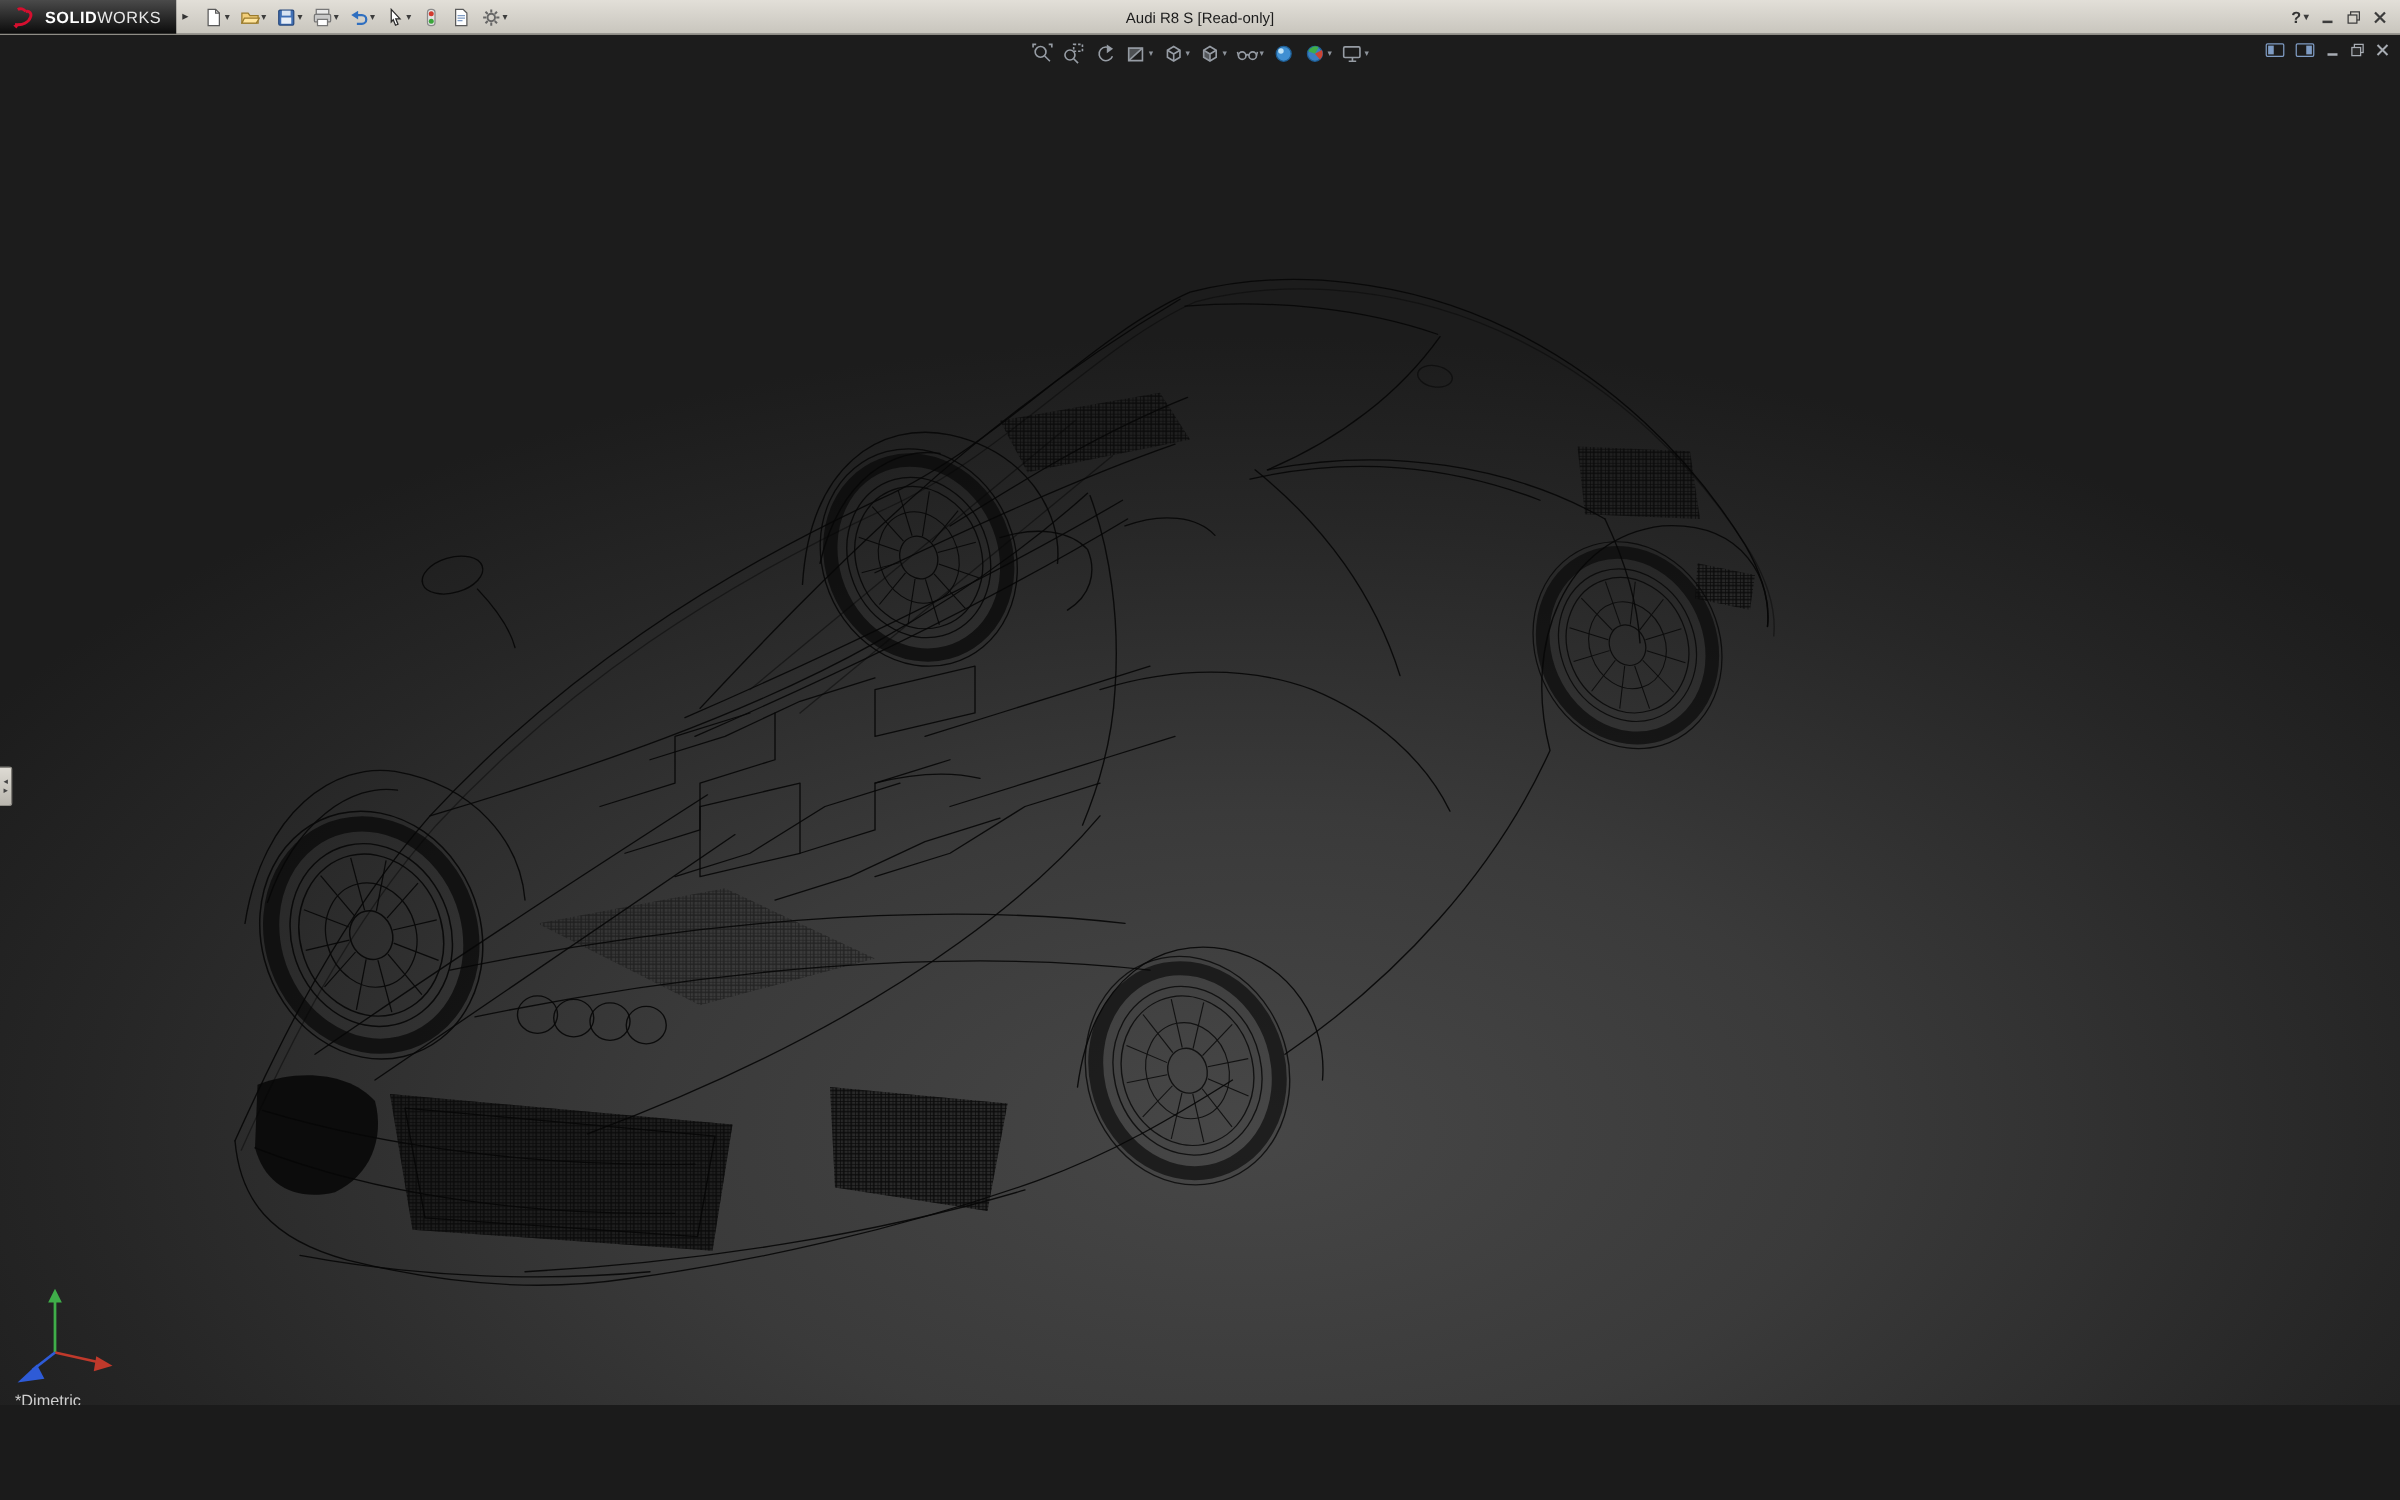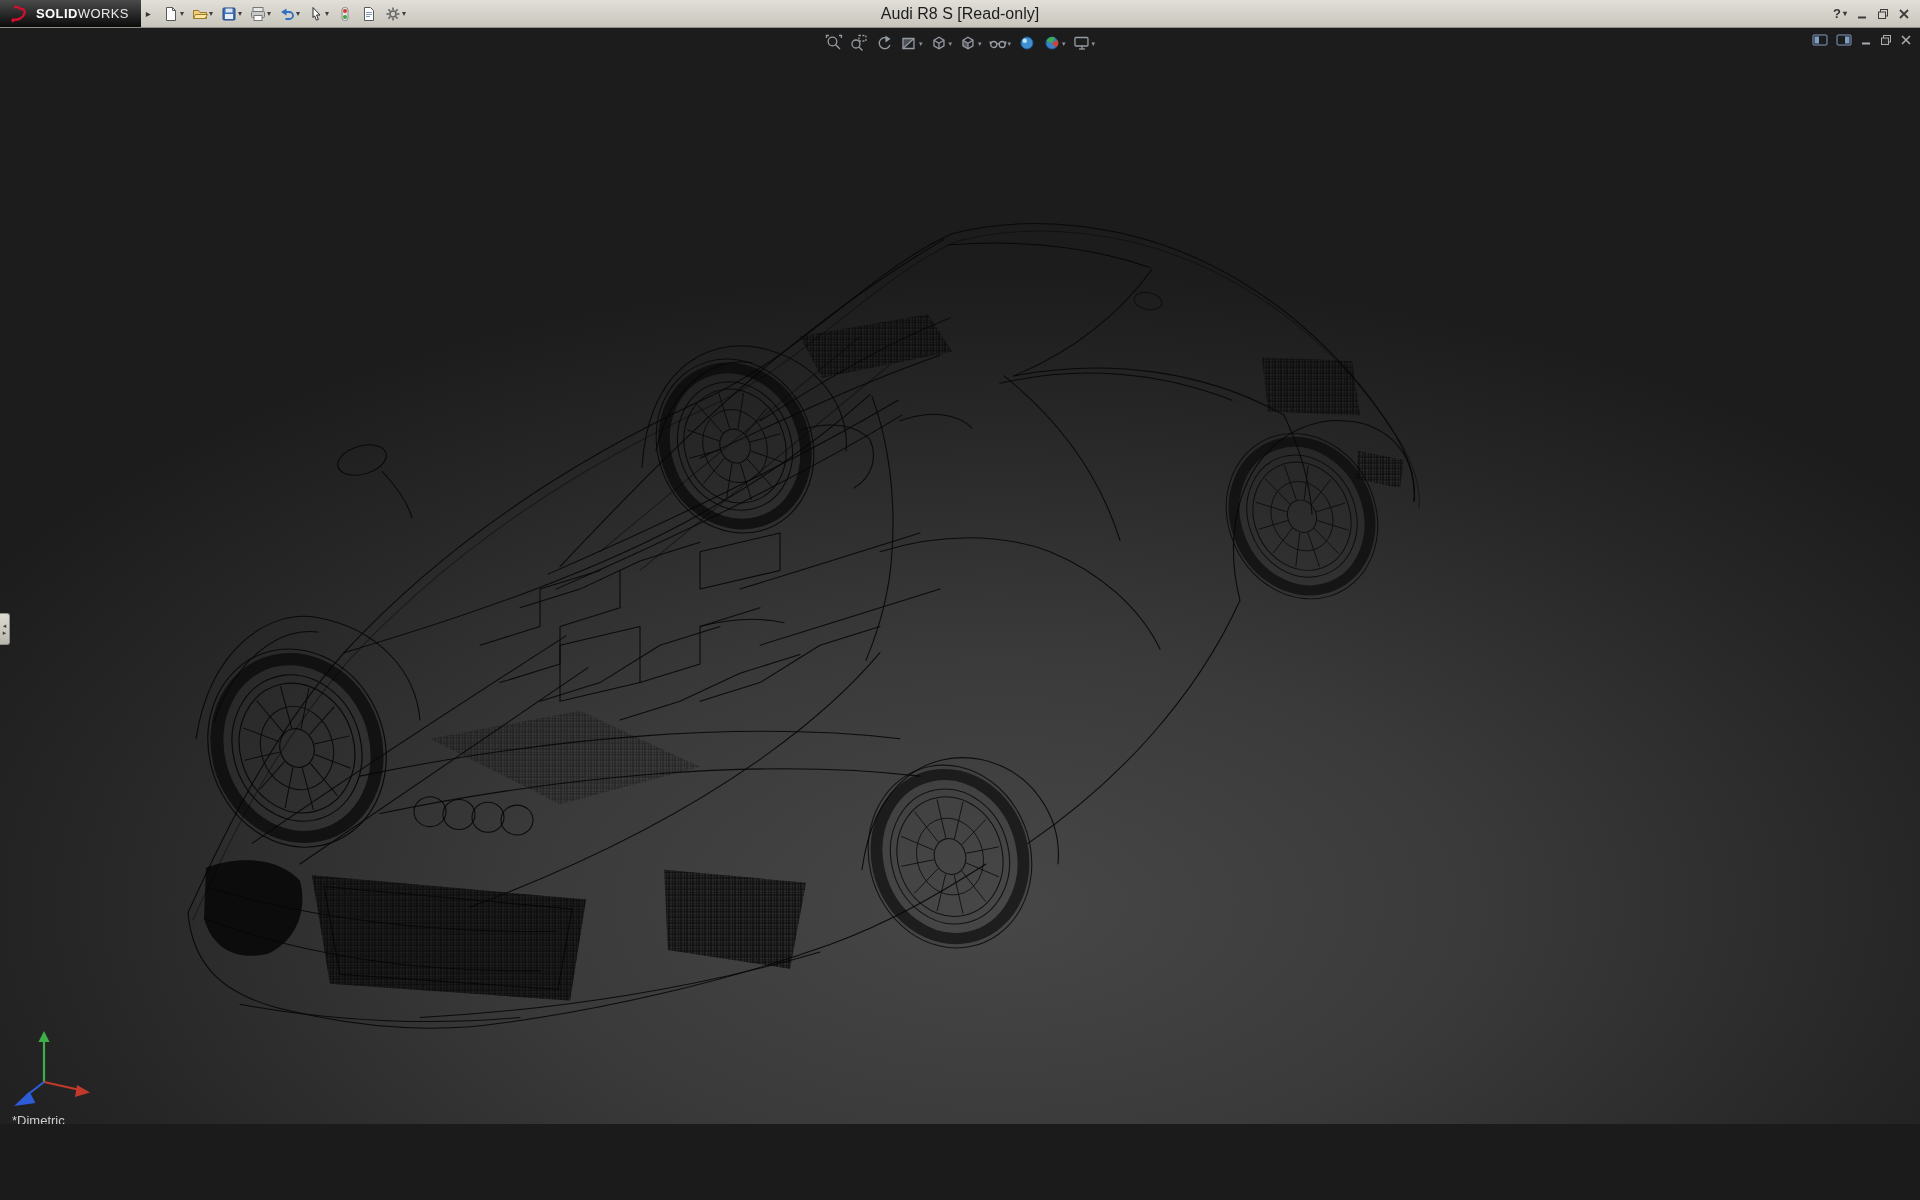--- a/index.html
+++ b/index.html
@@ -10,21 +10,21 @@
   .titlebar{height:28px;flex:0 0 28px;display:flex;align-items:center;
     background:linear-gradient(#e2dfd8,#c8c5bd);border-bottom:1px solid #8f8d86;position:relative}
   .logo{height:100%;background:linear-gradient(#4a4a4a,#0b0b0b);display:flex;align-items:center;gap:6px;padding:0 12px 0 8px}
   .brand{color:#fff;font-size:13px;letter-spacing:.4px;white-space:nowrap}
   .brand b{font-weight:bold}
   .brand span{font-weight:normal;color:#e9e9e9}
   .menu-arrow{font-size:10px;color:#333;padding:0 5px;cursor:pointer;line-height:1}
   .qat{display:flex;align-items:center;gap:2px;padding-left:4px}
   .tbtn{display:flex;align-items:center;gap:1px;padding:2px 3px;border-radius:2px;cursor:pointer}
   .caret{font-size:8px;color:#3c3c3c;line-height:1}
-  .win-title{position:absolute;left:50%;top:50%;transform:translate(-50%,-50%);font-size:16px;color:#1c1c1c;white-space:nowrap}
+  .win-title{position:absolute;left:50%;top:50%;transform:translate(-50%,-50%);font-size:12px;color:#1c1c1c;white-space:nowrap}
   .win-controls{margin-left:auto;display:flex;align-items:center;gap:9px;padding-right:10px}
   .help{font-size:13px;font-weight:bold;color:#333;display:flex;align-items:center;gap:2px;cursor:pointer}
   .wc{display:flex;align-items:center;cursor:pointer}
 
   
   .viewport{flex:1;position:relative;overflow:hidden;
     background:radial-gradient(ellipse 62% 58% at 52% 80%, #474747 0%, #3a3a3a 40%, #262626 78%, #1c1c1c 100%)}
   .car-svg{position:absolute;inset:0;width:100%;height:100%}
 
   .headsup{position:absolute;top:5px;left:50%;transform:translateX(-50%);display:flex;align-items:center;gap:3px}

